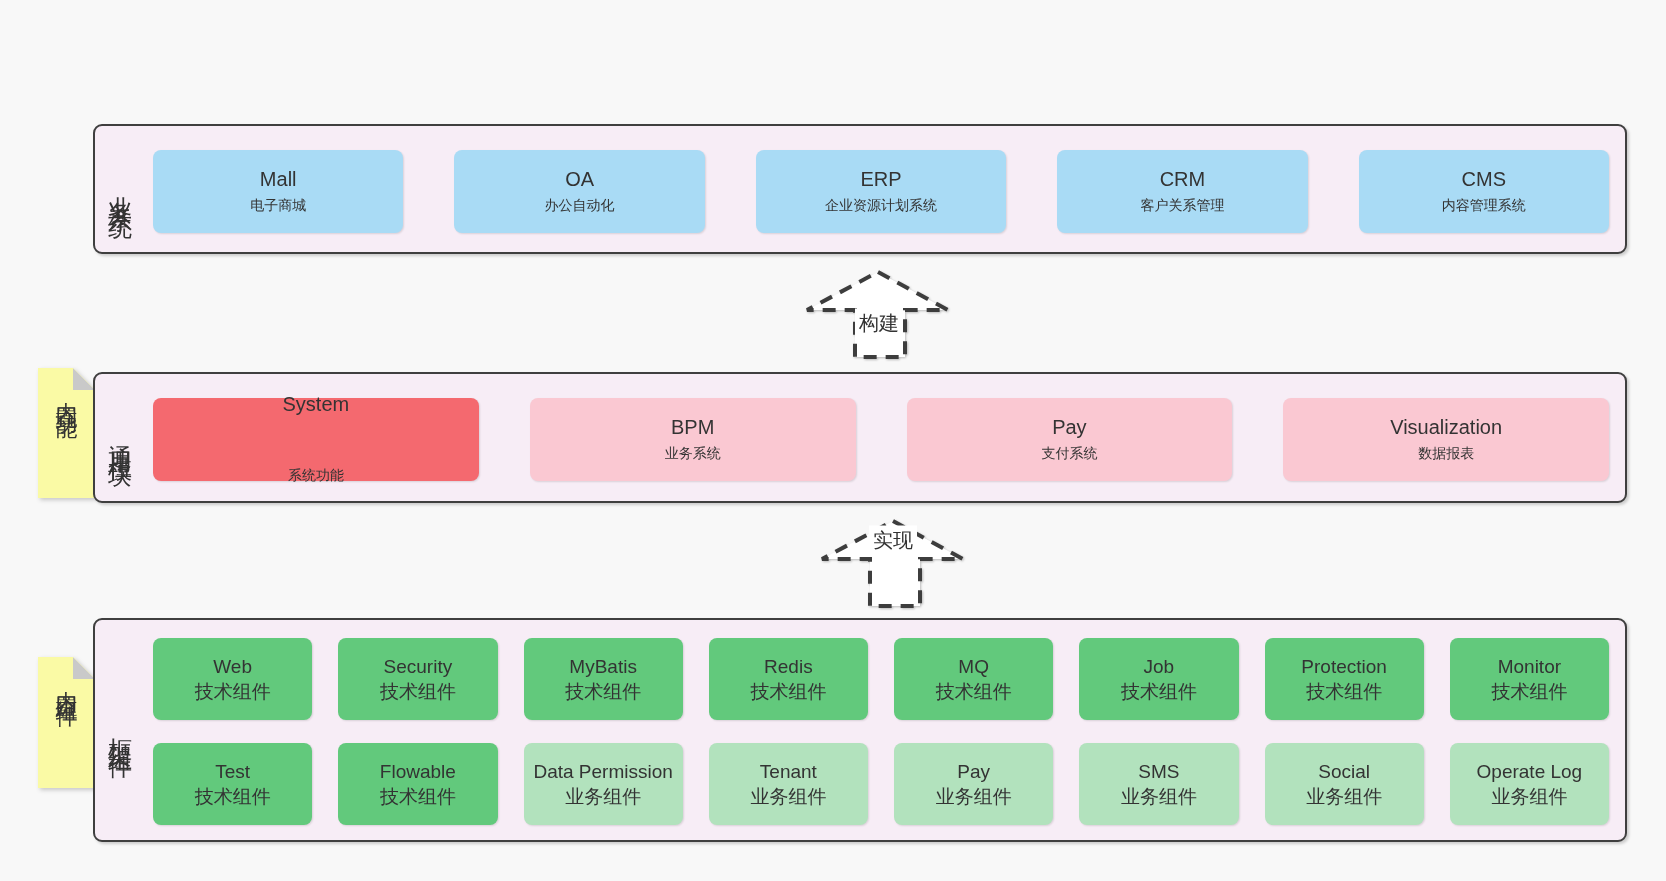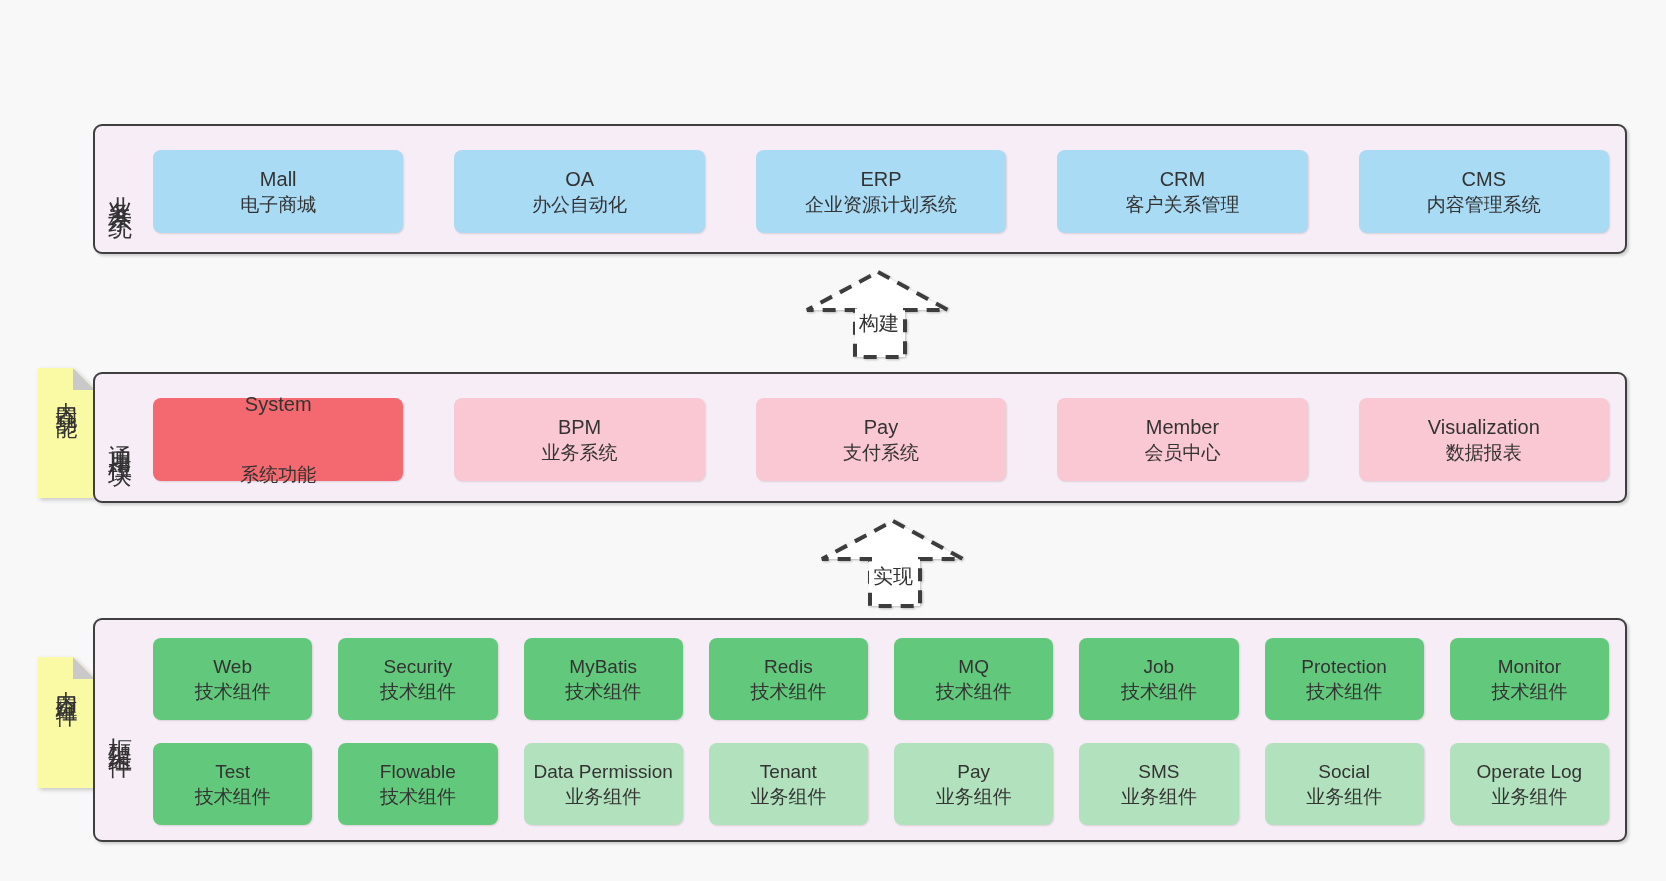--- a/index.html
+++ b/index.html
@@ -49,21 +49,21 @@
   .box {
     flex:1 1 0;
     border-radius:8px;
     display:flex; flex-direction:column;
     align-items:center; justify-content:center;
     text-align:center;
     box-shadow:1px 1px 2px rgba(0,0,0,0.12);
     padding:2px 4px; box-sizing:border-box;
   }
   .box .t { font-size:20px; line-height:26px; color:#333; }
-  .box .s { font-size:19px; line-height:26px; color:#333; }
+  .box .s { font-size:14px; line-height:26px; color:#333; }
   .panel-components .box .t,
   .panel-components .box .s { font-size:19px; line-height:25px; }
   .blue       { background:#a9dbf5; }
   .red        { background:#f4696f;gap:45px; }
   .pink       { background:#fac8d2; }
   .green      { background:#62c97c; }
   .green-light{ background:#b2e2bd; }
 
   
   .arrow-svg { position:absolute; overflow:visible; }
@@ -159,34 +159,30 @@
       </div>
       <div class="box pink">
         <div class="t">BPM</div>
         <div class="s">业务系统</div>
       </div>
       <div class="box pink">
         <div class="t">Pay</div>
         <div class="s">支付系统</div>
       </div>
       <div class="box pink">
-        <div class="t">Member</div>
-        <div class="s">会员中心</div>
-      </div>
-      <div class="box pink">
         <div class="t">Visualization</div>
         <div class="s">数据报表</div>
       </div>
     </div>
   </section>
 
   <svg class="arrow-svg" style="left:812px; top:515px;" width="160" height="95" viewBox="0 0 160 95">
     <path d="M81 6 L151 44 L108 44 L108 91 L58 91 L58 44 L10 44 Z"></path>
   </svg>
-  <div class="arrow-label" style="left:893px; top:576px;">实现</div>
+  <div class="arrow-label" style="left:893px; top:540px;">实现</div>
 
   <section class="panel panel-components">
     <div class="vlabel">框架组件</div>
     <div class="row row-8 row-top">
       <div class="box green">
         <div class="t">Web</div>
         <div class="s">技术组件</div>
       </div>
       <div class="box green">
         <div class="t">Security</div>

